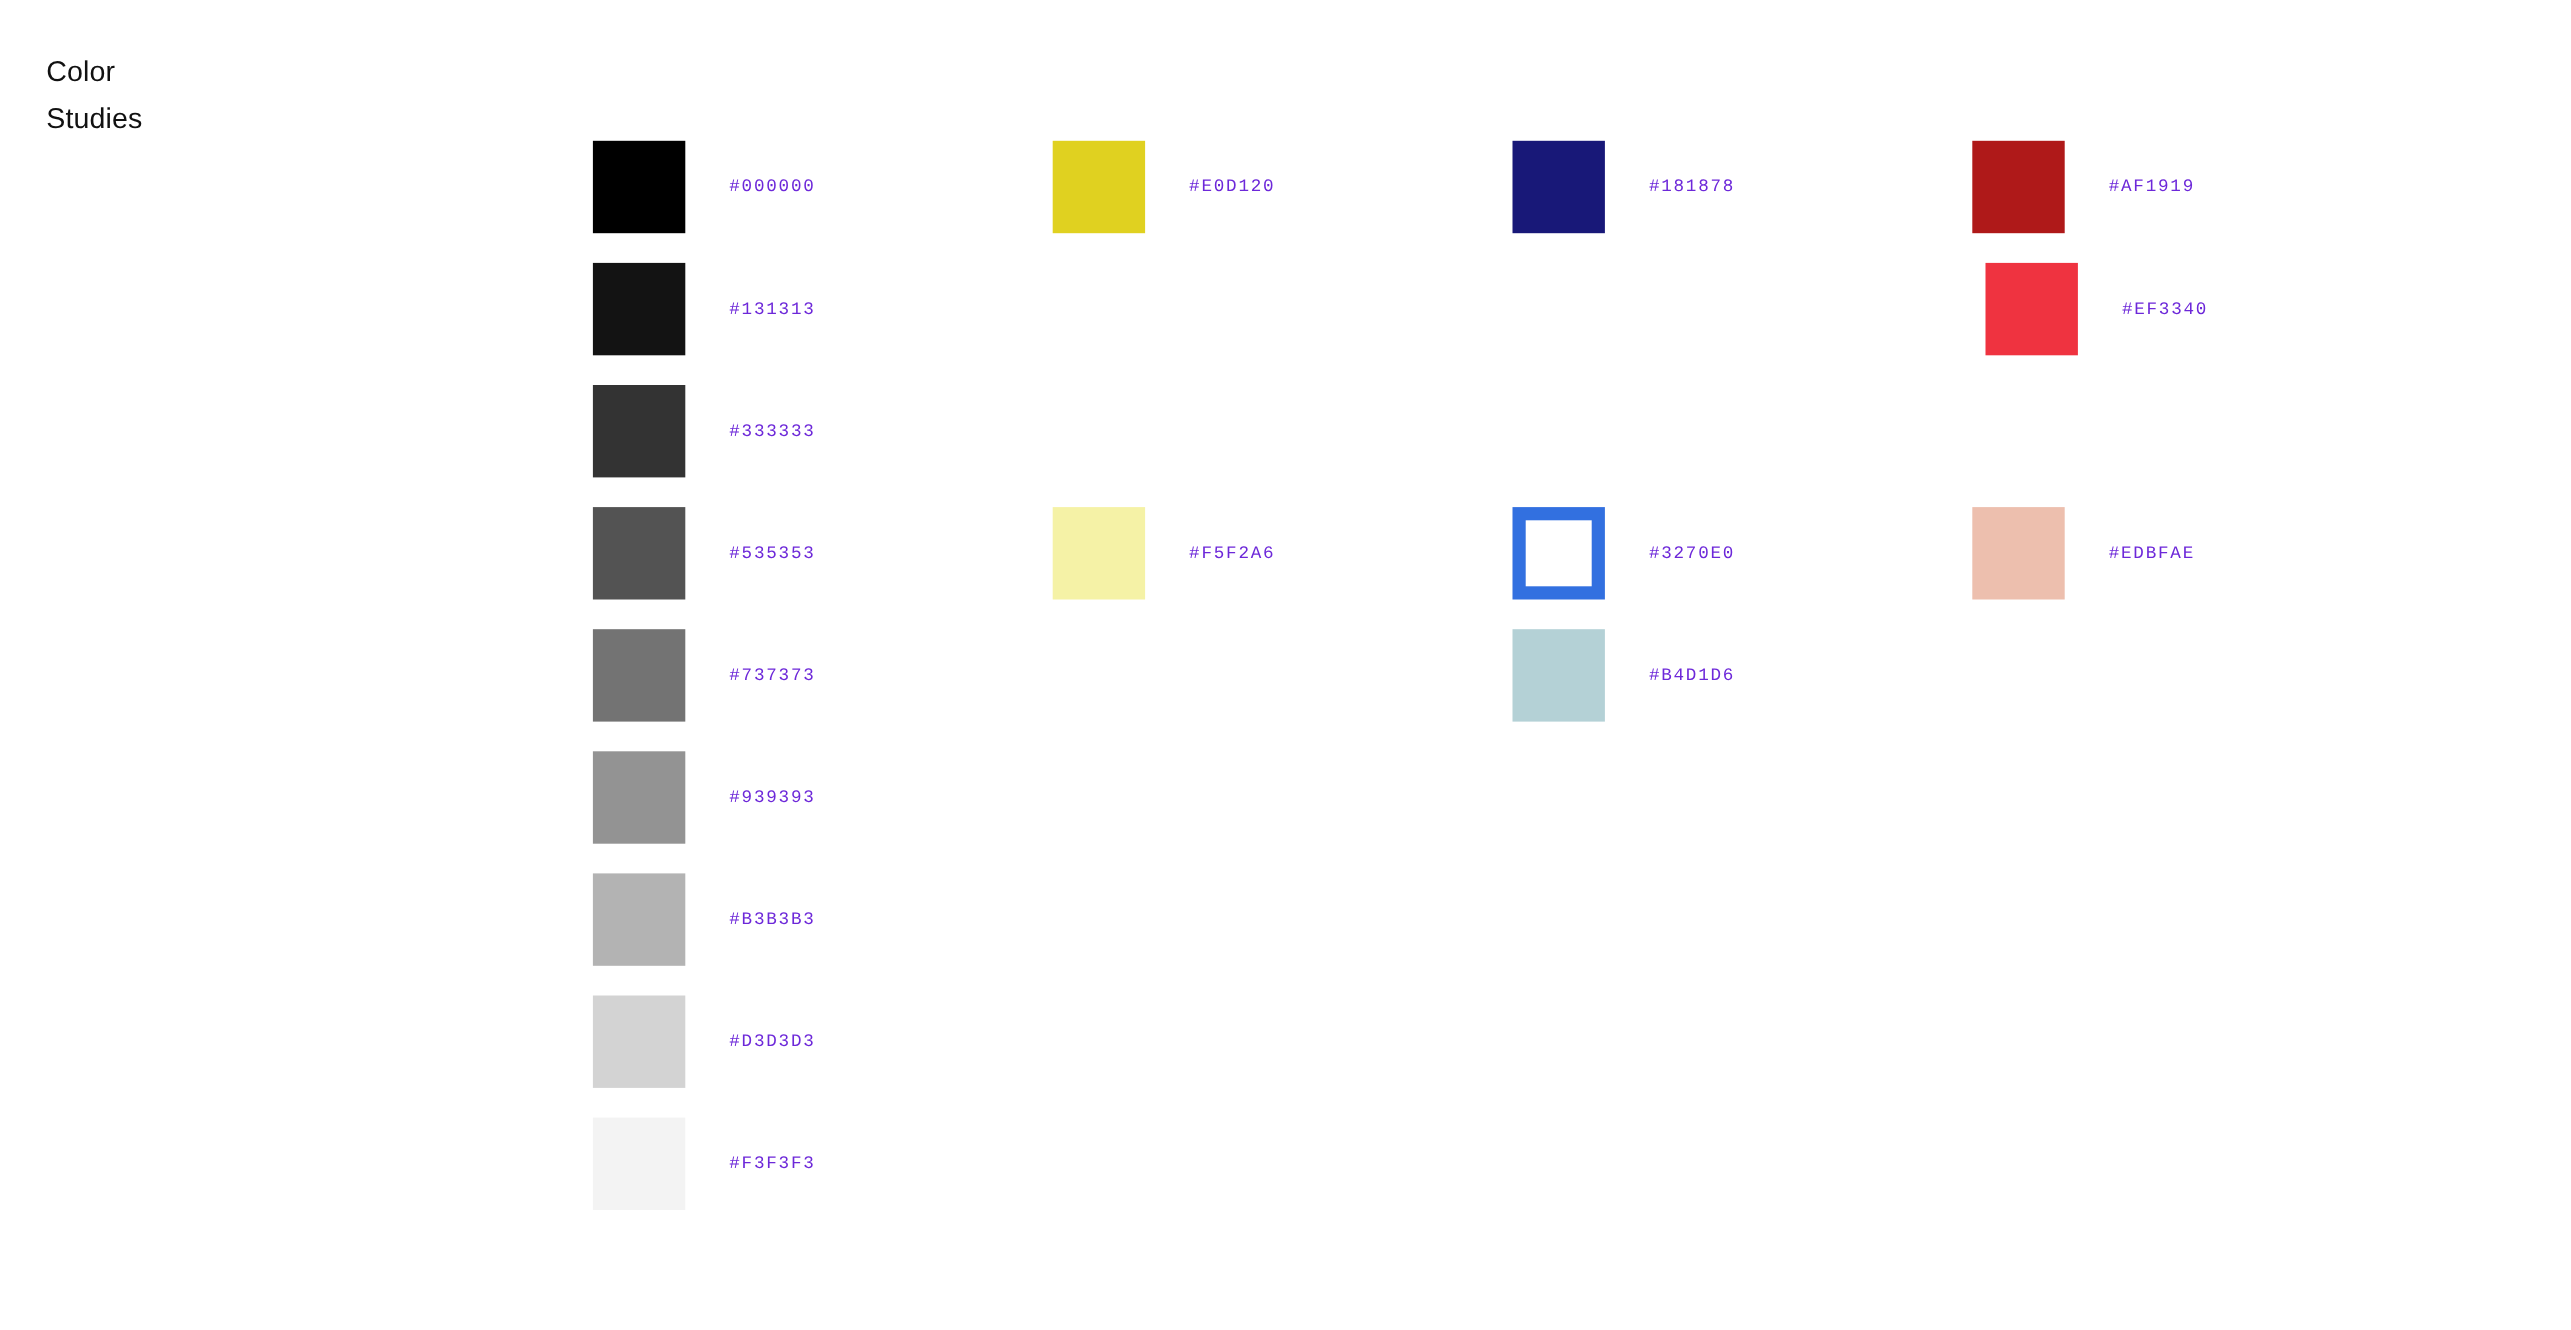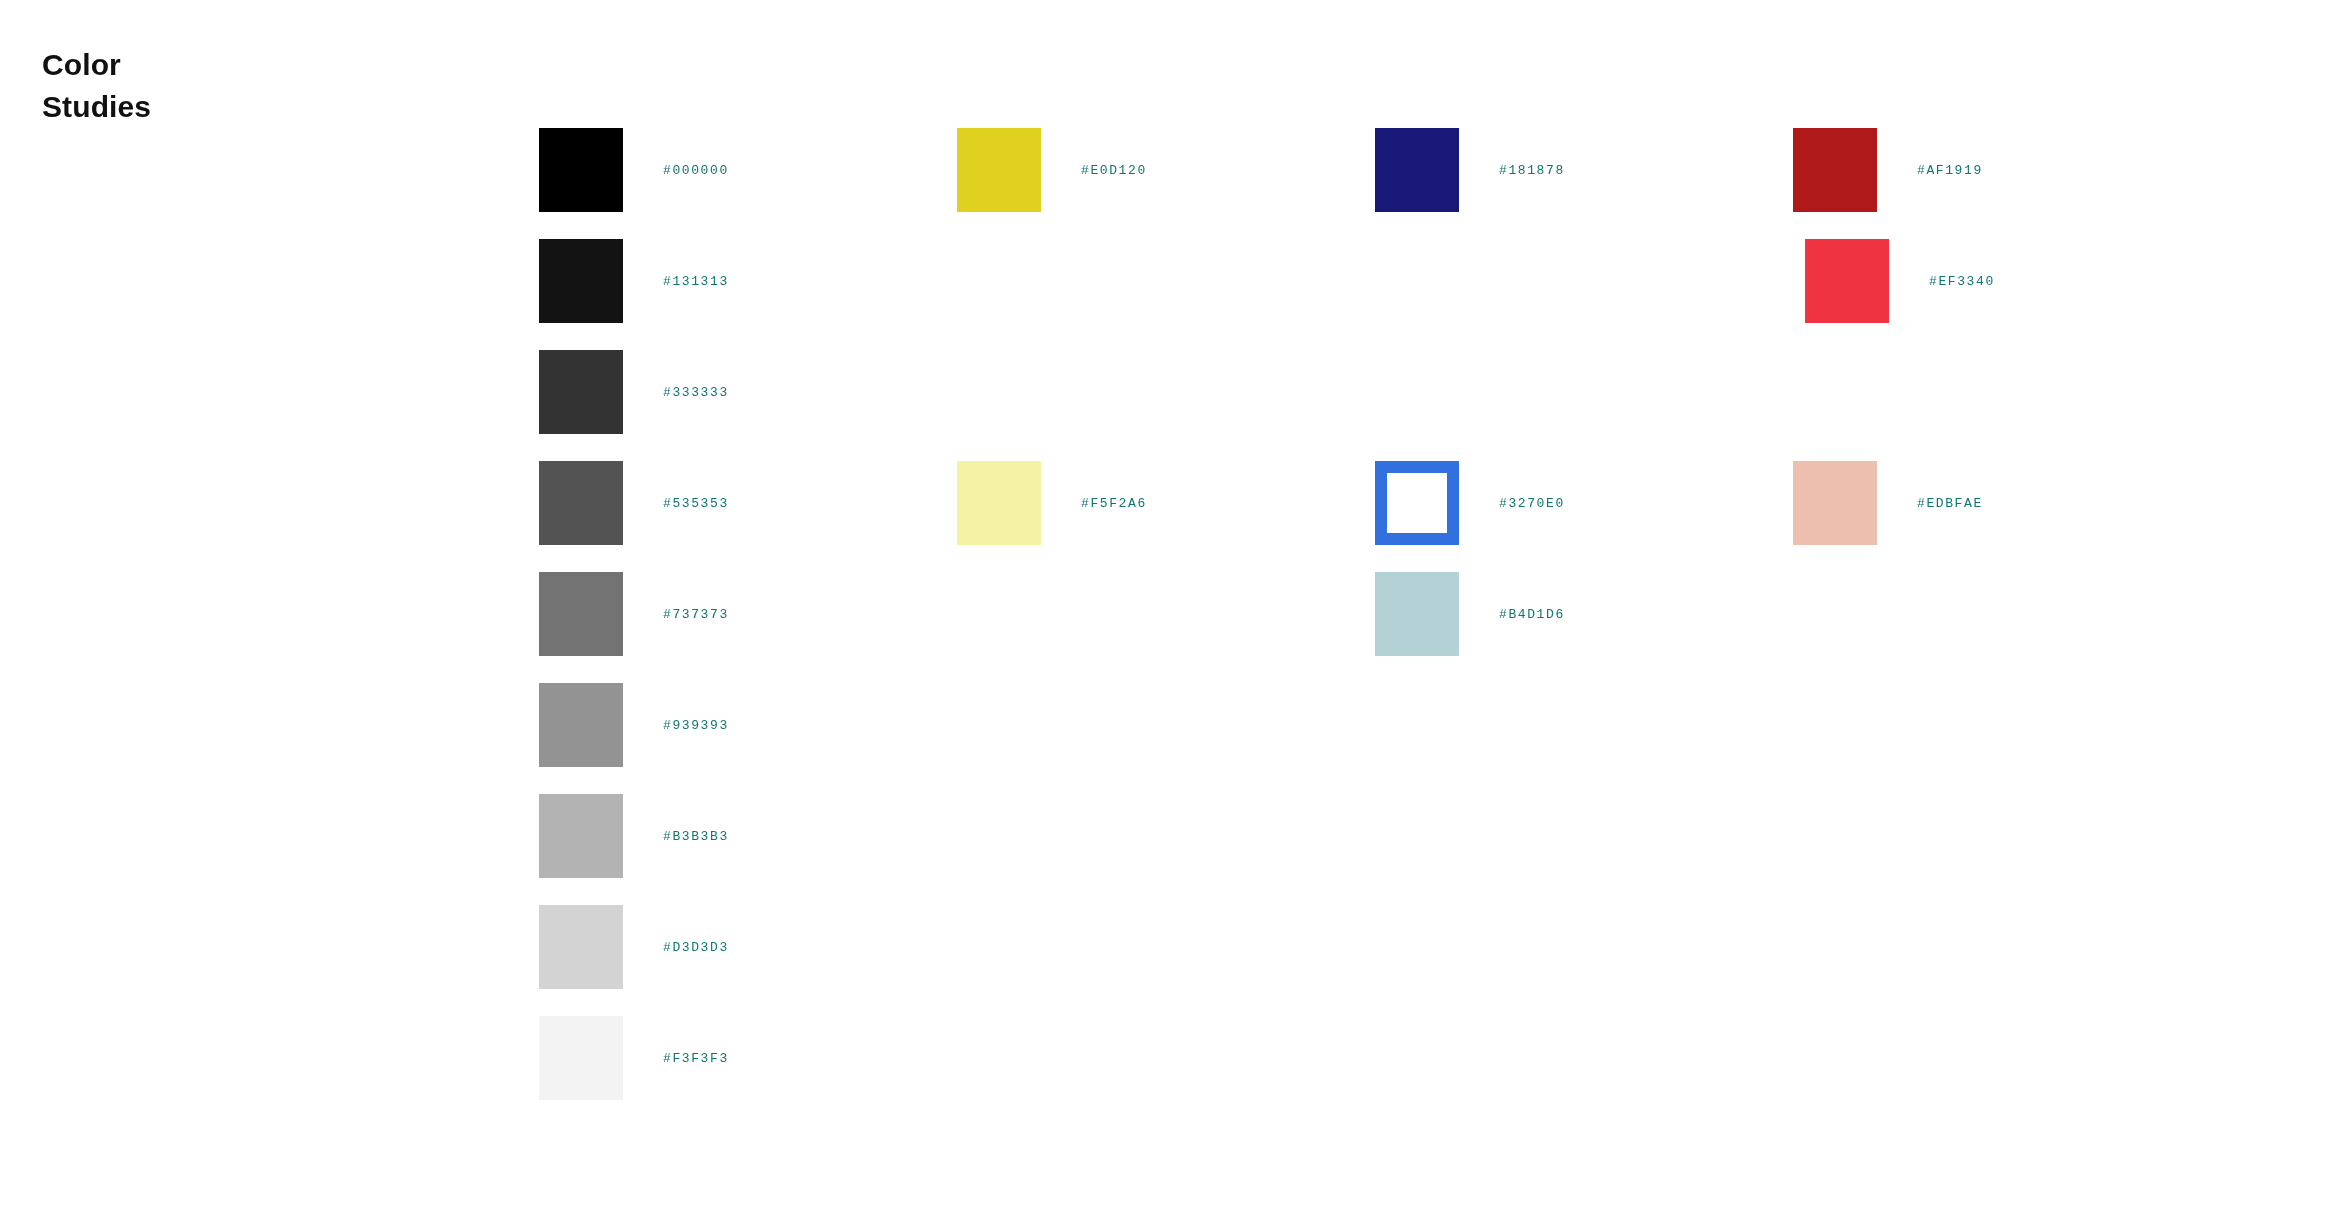--- a/index.html
+++ b/index.html
@@ -15,24 +15,24 @@
     overflow: hidden;
     font-family: "Liberation Sans", sans-serif;
     -webkit-font-smoothing: antialiased;
   }
 
   #page-title {
     position: absolute;
     left: 42px;
     top: 44px;
     font-family: "Liberation Sans", sans-serif;
-    font-size: 30px;
+    font-size: 26px;
     line-height: 42px;
     color: #111111;
-    font-weight: 700;
+    font-weight: 400;
     white-space: pre-line;
     letter-spacing: 0.1px;
   }
 
   #palette-grid {
     position: absolute;
     left: 539px;
     top: 128px;
     width: 1700px;
     height: 1010px;
@@ -68,23 +68,23 @@
   }
 
   .swatch-label {
     position: absolute;
     left: 124px;
     top: 0;
     height: 84px;
     display: flex;
     align-items: center;
     font-family: "Liberation Mono", "DejaVu Sans Mono", monospace;
-    font-size: 13px;
+    font-size: 16px;
     letter-spacing: 1.6px;
-    color: #0f766e;
+    color: #6d28d9;
     white-space: nowrap;
   }
 </style>
 </head>
 <body>
 
 <div id="page-title">Color
 Studies</div>
 
 <div id="palette-grid">

